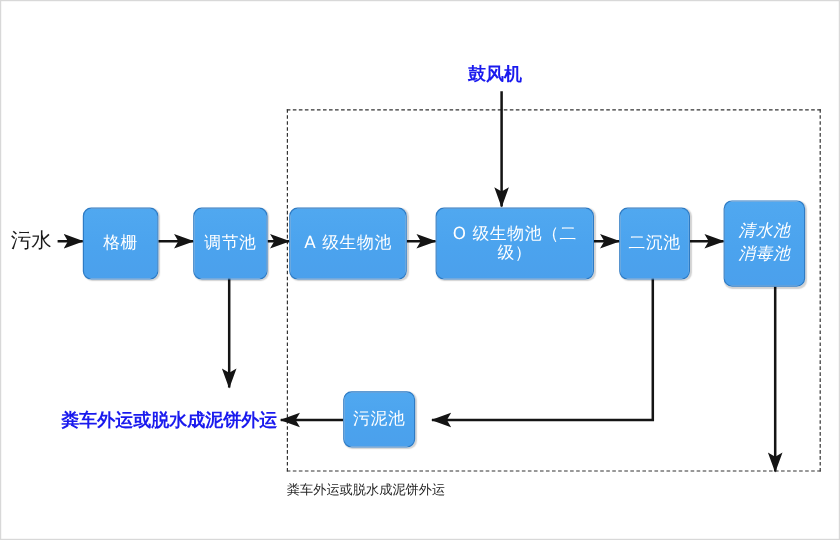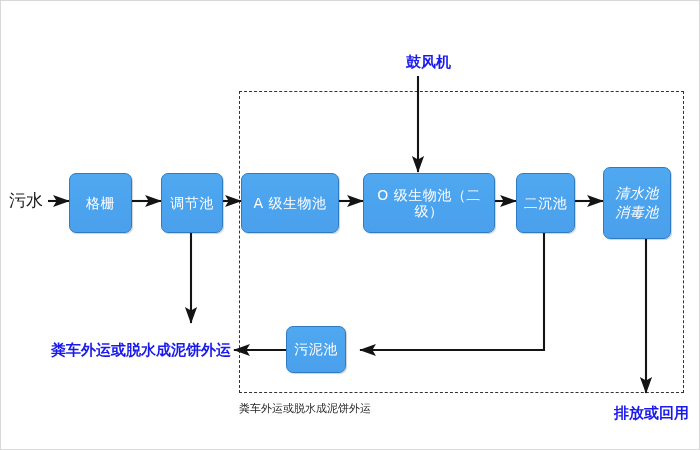--- a/index.html
+++ b/index.html
@@ -134,21 +134,20 @@
     <span>清水池</span>
     <span>消毒池</span>
   </div>
 
   <div class="node" style="left:285px; top:325px; width:60px; height:47px;">
     <span>污泥池</span>
   </div>
 
   <div class="txt black" style="left:8px; top:188px;">污水</div>
 
-  <div class="txt blue" style="left:389px; top:52px;margin-left:16px;">鼓风机</div>
+  <div class="txt blue" style="left:389px; top:52px;">鼓风机</div>
 
   <div class="txt blue" style="left:50px; top:340px;">粪车外运或脱水成泥饼外运</div>
 
-  <div class="txt blue" style="left:613px; top:403px;">排放或回用</div>
 
   <div class="txt caption" style="left:238px; top:400px;">粪车外运或脱水成泥饼外运</div>
 
 </div>
 
 </body></html>

